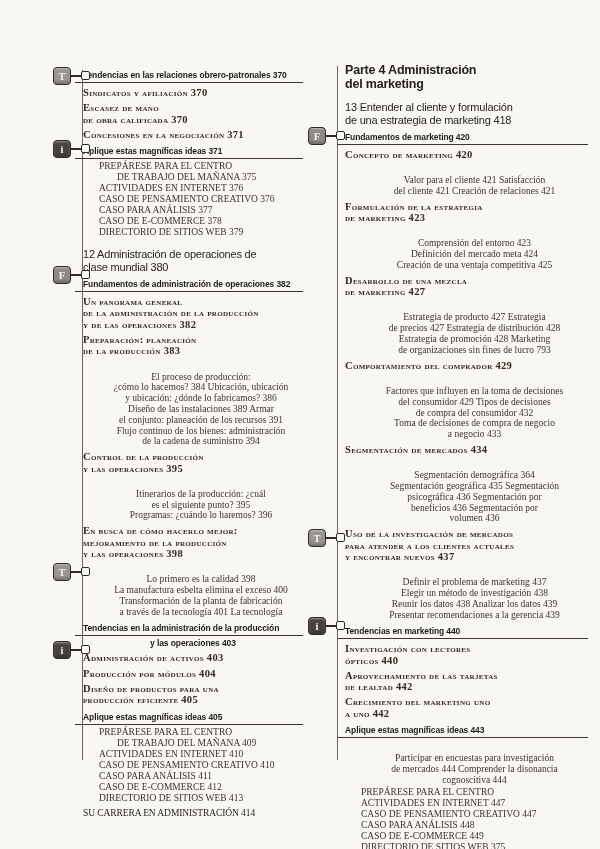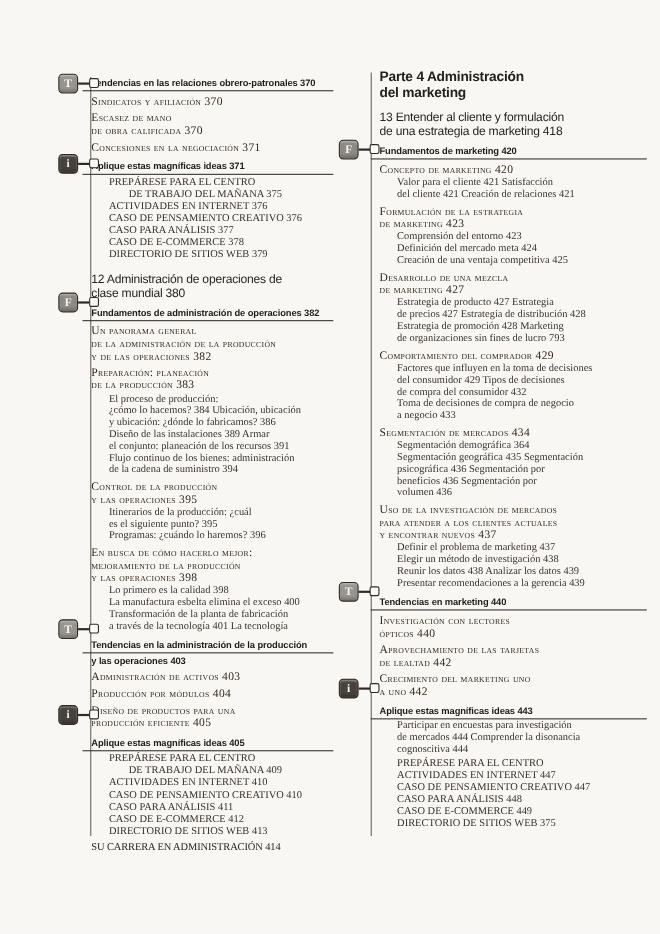--- a/index.html
+++ b/index.html
@@ -40,29 +40,29 @@
 
   .feature{margin-top:6px;}
   .feature .fline{
     font-family:"Liberation Sans",sans-serif;font-size:8.5px;font-weight:700;
     letter-spacing:-0.1px;color:#1f1c18;line-height:10px;
   }
   .feature .underlined{
     margin-left:-8px;padding-left:8px;padding-bottom:2px;
     border-bottom:1.1px solid #3b362f;
   }
-  .feature .cont{padding-top:2px;}
+  .feature .cont{padding-top:2px;text-align:center;}
 
   .heading{margin-top:4px;}
   .heading .hline{
-    font-variant:small-caps;font-weight:400;font-size:10.5px;line-height:11.3px;
+    font-variant:small-caps;font-weight:700;font-size:10.5px;line-height:11.3px;
     letter-spacing:0.3px;color:#33291d;
   }
 
-  .sub{margin-top:1px;}
+  .sub{margin-top:15px;text-align:center;}
   .sub .sline{font-size:9.5px;line-height:10.8px;color:#3a332a;margin-left:16px;}
 
   .endm{margin-top:2px;}
   .endm .eline{font-size:9.5px;line-height:11px;color:#3a332a;margin-left:16px;}
   .endm .eline.indent2{margin-left:34px;}
 
   .chapter{margin-top:10px;}
   .chapter .cline{
     font-family:"Liberation Sans",sans-serif;font-size:11px;font-weight:400;
     letter-spacing:-0.2px;line-height:12.5px;color:#29251f;

